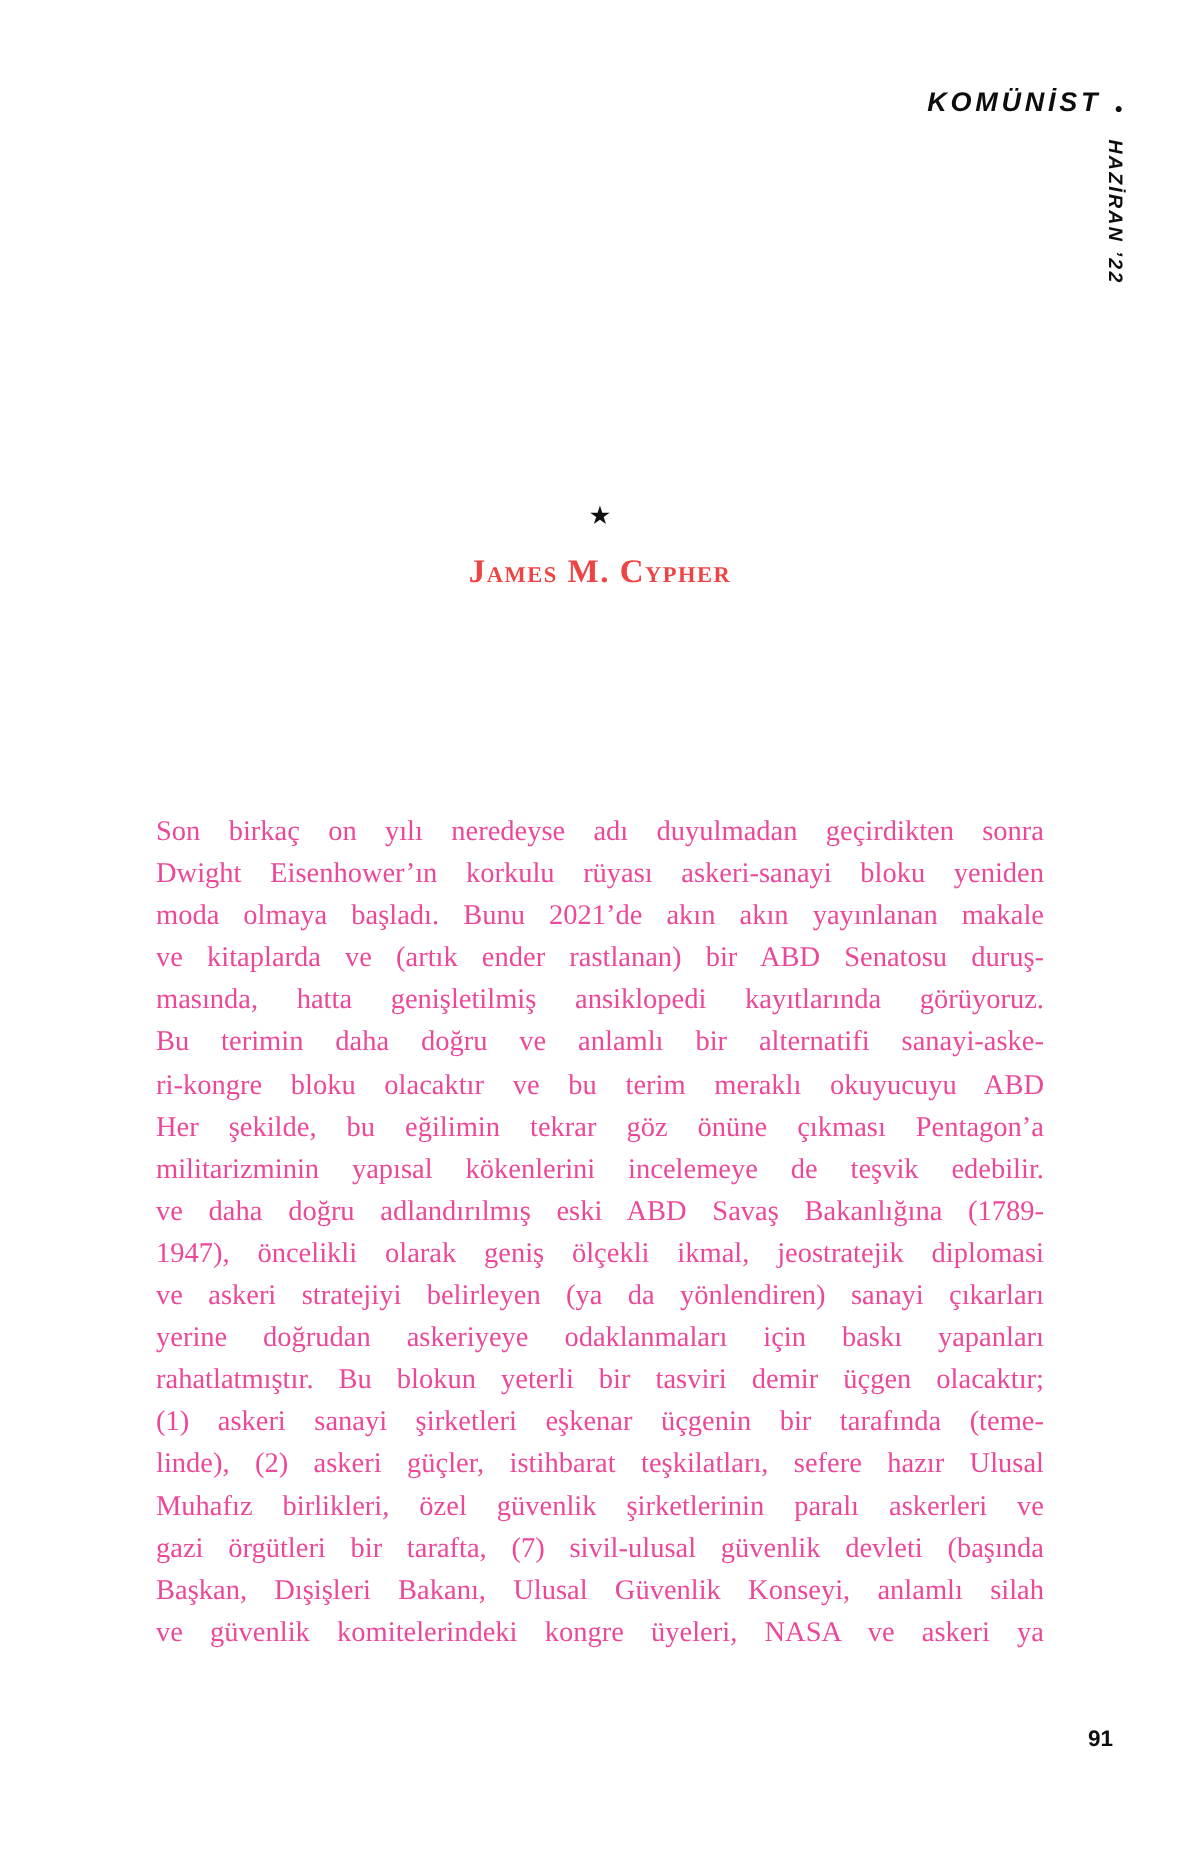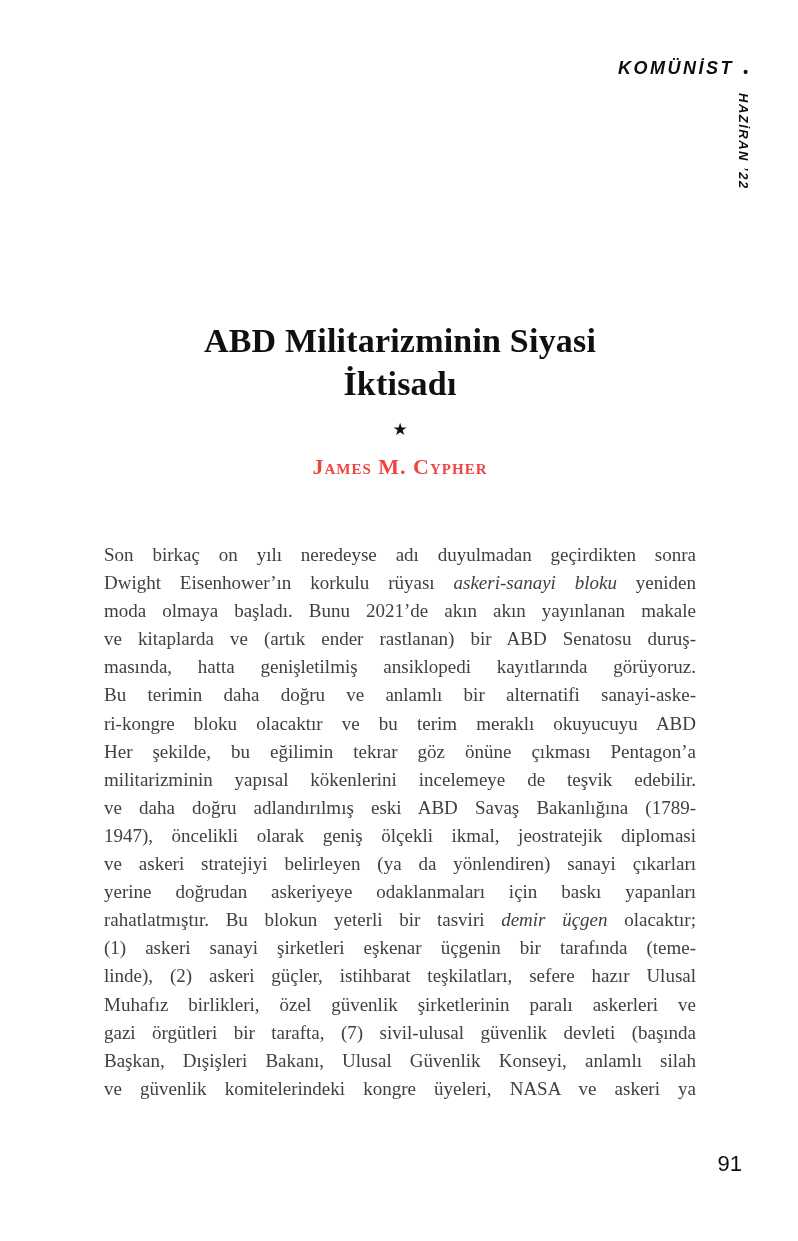--- a/index.html
+++ b/index.html
@@ -74,56 +74,52 @@
     color: #ef4444;
   }
 
   
   .body-text {
     position: absolute;
     top: 541px; left: 104px; width: 592px;
     font-family: "Liberation Serif", serif;
     font-size: 19px;
     line-height: 28.1px;
-    color: #404040;
+    color: #ec4899;
   }
   .body-line {
     text-align: justify;
     text-align-last: justify;
     -moz-text-align-last: justify;
   }
-  .body-line .em { font-style: italic; }
+  .body-line .em { }
 
   
   .page-number {
     position: absolute;
     top: 1151px; right: 56px;
     font-family: "Liberation Sans", sans-serif;
-    font-weight: 400;
-    font-size: 22px;
+    font-weight: 700;
+    font-size: 15px;
     color: #0d0d0d;
   }
 </style>
 </head>
 <body>
 
 <div class="page">
 
   <div class="journal-header">
     <span>KOMÜNİST</span>
     <span class="bullet">•</span>
   </div>
 
   <div class="issue-date">HAZİRAN ’22</div>
 
   <div class="article-head">
-    <h1 class="title">
-      <span class="title-line">ABD Militarizminin Siyasi</span>
-      <span class="title-line">İktisadı</span>
-    </h1>
     <div class="star">★</div>
     <div class="author">James M. Cypher</div>
   </div>
 
   <div class="body-text">
       <div class="body-line"><span>Son birkaç on yılı neredeyse adı duyulmadan geçirdikten sonra</span></div>
       <div class="body-line"><span>Dwight Eisenhower’ın korkulu rüyası </span><span class="em">askeri-sanayi bloku</span><span> yeniden</span></div>
       <div class="body-line"><span>moda olmaya başladı. Bunu 2021’de akın akın yayınlanan makale</span></div>
       <div class="body-line"><span>ve kitaplarda ve (artık ender rastlanan) bir ABD Senatosu duruş-</span></div>
       <div class="body-line"><span>masında, hatta genişletilmiş ansiklopedi kayıtlarında görüyoruz.</span></div>

